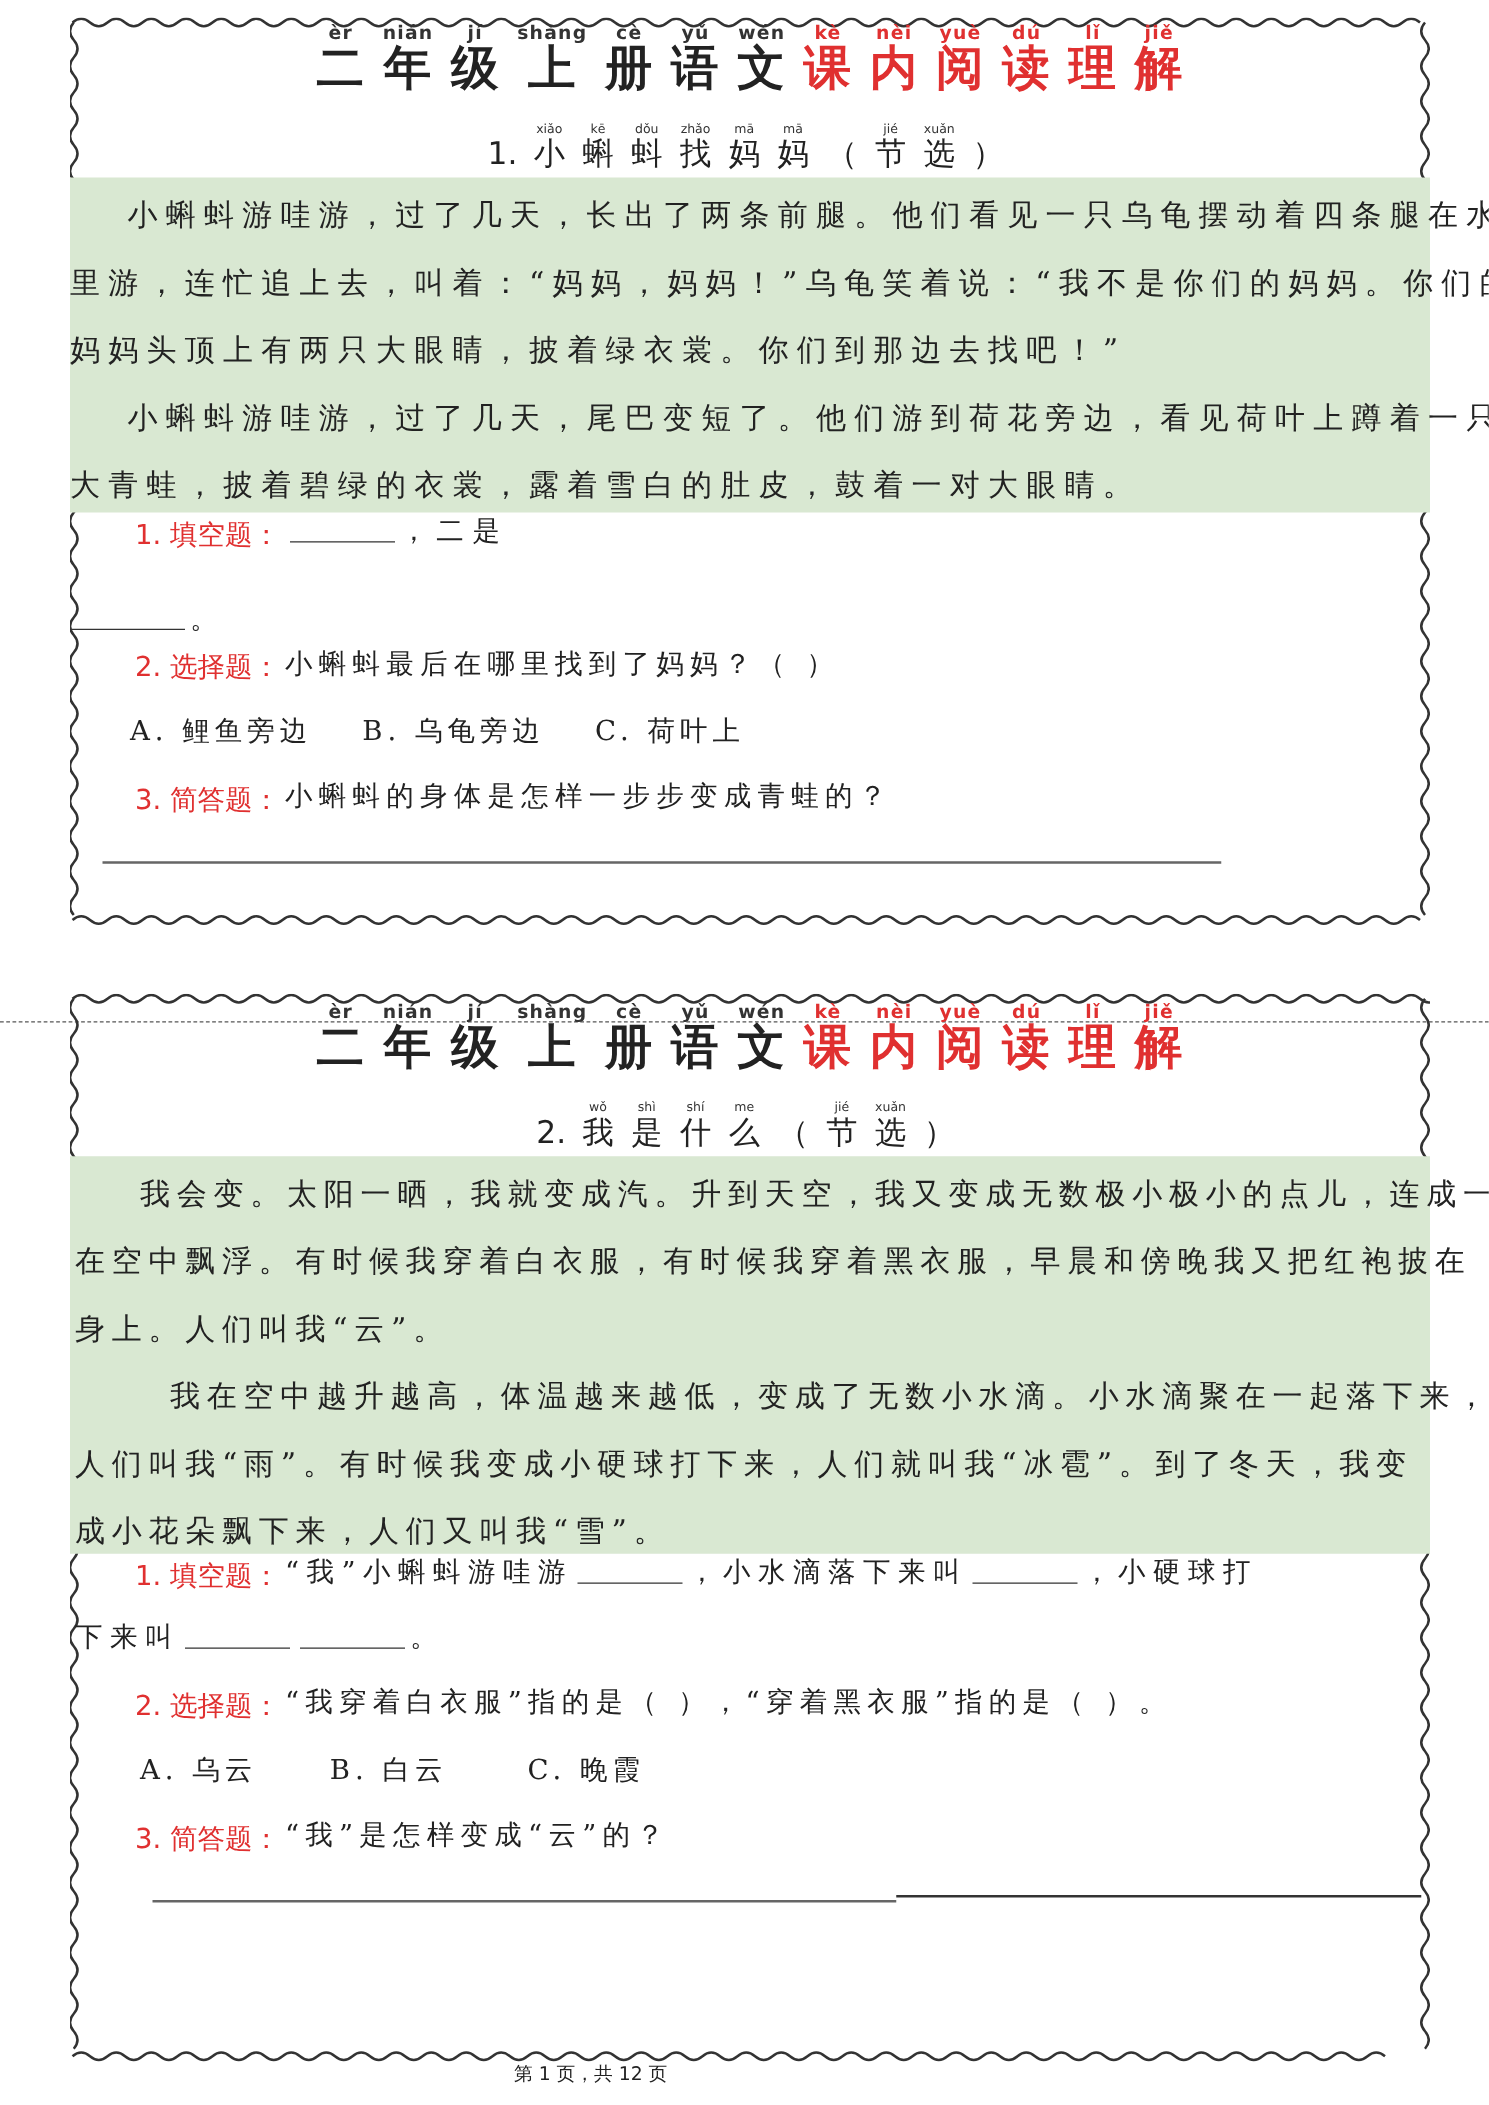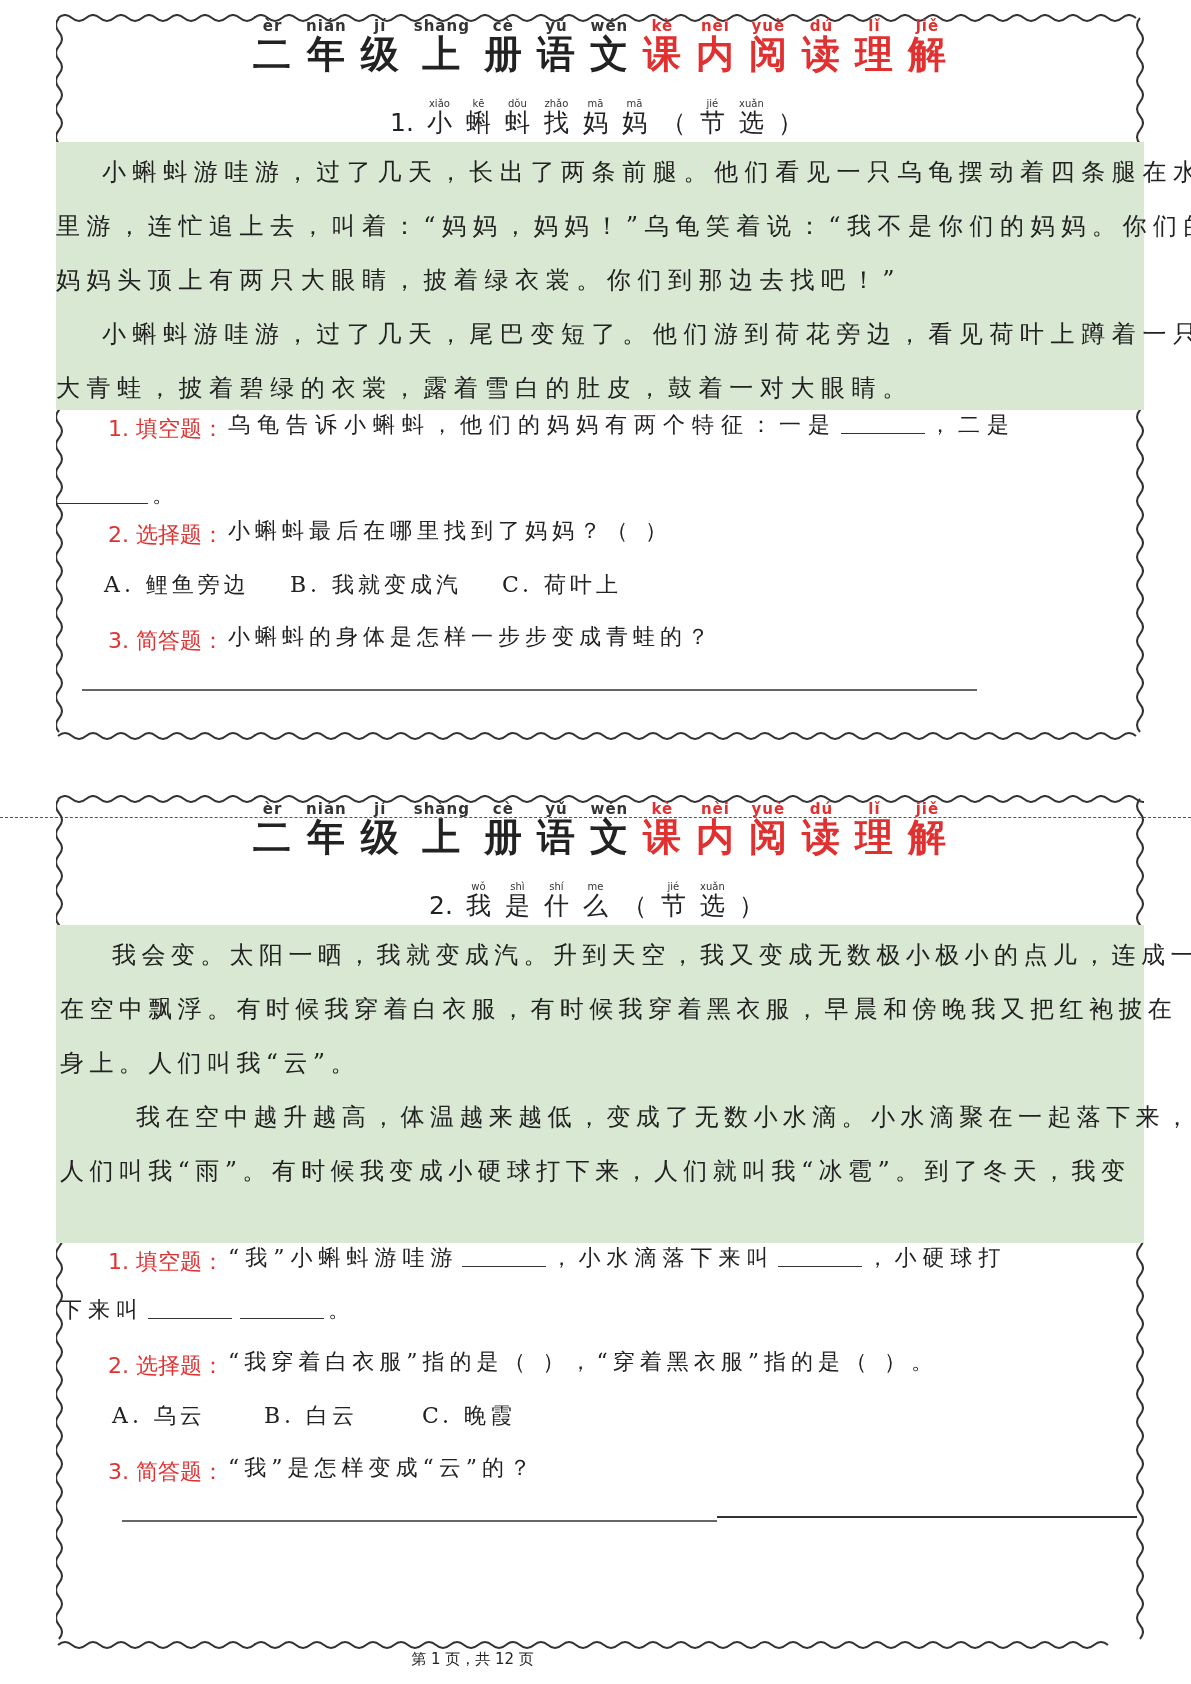--- a/index.html
+++ b/index.html
@@ -156,36 +156,35 @@
     </div>
   <div class="line" style="top:294px;left:46px;" id="p1-3">
       <span style="font-size: 24px; line-height: 1.05; letter-spacing: 6.6px; padding-top: 14px; display: inline-block;">小蝌蚪游哇游，过了几天，尾巴变短了。他们游到荷花旁边，看见荷叶上蹲着一只</span>
     </div>
   <div class="line" style="top:348px;left:0px;" id="p1-4">
       <span style="font-size: 24px; line-height: 1.05; letter-spacing: 6.6px; padding-top: 14px; display: inline-block;">大青蛙，披着碧绿的衣裳，露着雪白的肚皮，鼓着一对大眼睛。</span>
     </div>
 
   <div class="line q" style="top:396px;left:52px;">
     <span class="num red">1. 填空题：</span>
-    <span style="font-size:22px;letter-spacing:7px;">乌龟告诉小蝌蚪，他们的妈妈有两个特征：一是</span>
     <span class="blank" style="width:84px;"></span>
     <span style="font-size:22px;letter-spacing:7px;">，二是</span>
   </div>
   <div class="line q" style="top:466px;left:0px;">
     <span class="blank" style="width:92px;margin-left:0;"></span>
     <span style="font-size:22px;">。</span>
   </div>
 
   <div class="line q" style="top:502px;left:52px;">
     <span class="num red">2. 选择题：</span>
     <span style="font-size:22px;letter-spacing:5px;">小蝌蚪最后在哪里找到了妈妈？（  ）</span>
   </div>
   <div class="line q" style="top:556px;left:48px;">
     <span style="font-size:22px;letter-spacing:4px;margin-right:40px;">A. 鲤鱼旁边</span>
-    <span style="font-size:22px;letter-spacing:4px;margin-right:40px;">B. 我就变成汽</span>
+    <span style="font-size:22px;letter-spacing:4px;margin-right:40px;">B. 乌龟旁边</span>
     <span style="font-size:22px;letter-spacing:4px;">C. 荷叶上</span>
   </div>
 
   <div class="line q" style="top:608px;left:52px;">
     <span class="num red">3. 简答题：</span>
     <span style="font-size:22px;letter-spacing:5px;">小蝌蚪的身体是怎样一步步变成青蛙的？</span>
   </div>
   <div class="ansline" style="top:675px;left:26px;width:895px;"></div>
 </div>
 
@@ -306,20 +305,23 @@
     </div>
   <div class="line" style="top:242px;left:4px;" id="p2-2">
       <span style="font-size: 24px; line-height: 1.05; letter-spacing: 5.4px; padding-top: 14px; display: inline-block;">身上。人们叫我“云”。</span>
     </div>
   <div class="line" style="top:296px;left:56px;" id="p2-3">
       <span style="font-size: 24px; line-height: 1.05; letter-spacing: 5.4px; padding-top: 14px; display: inline-block; margin-left: 24px;">我在空中越升越高，体温越来越低，变成了无数小水滴。小水滴聚在一起落下来，</span>
     </div>
   <div class="line" style="top:350px;left:4px;" id="p2-4">
       <span style="font-size: 24px; line-height: 1.05; letter-spacing: 5.4px; padding-top: 14px; display: inline-block;">人们叫我“雨”。有时候我变成小硬球打下来，人们就叫我“冰雹”。到了冬天，我变</span>
     </div>
+  <div class="line" style="top:404px;left:4px;" id="p2-5">
+      <span style="font-size: 24px; line-height: 1.05; letter-spacing: 5.4px; padding-top: 14px; display: inline-block;">成小花朵飘下来，人们又叫我“雪”。</span>
+    </div>
 
   <div class="line q" style="top:448px;left:52px;">
     <span class="num red">1. 填空题：</span>
     <span style="font-size:22px;letter-spacing:6px;">“我”小蝌蚪游哇游</span>
     <span class="blank" style="width:84px;"></span>
     <span style="font-size:22px;letter-spacing:6px;">，小水滴落下来叫</span>
     <span class="blank" style="width:84px;"></span>
     <span style="font-size:22px;letter-spacing:6px;">，小硬球打</span>
   </div>
   <div class="line q" style="top:500px;left:4px;">

